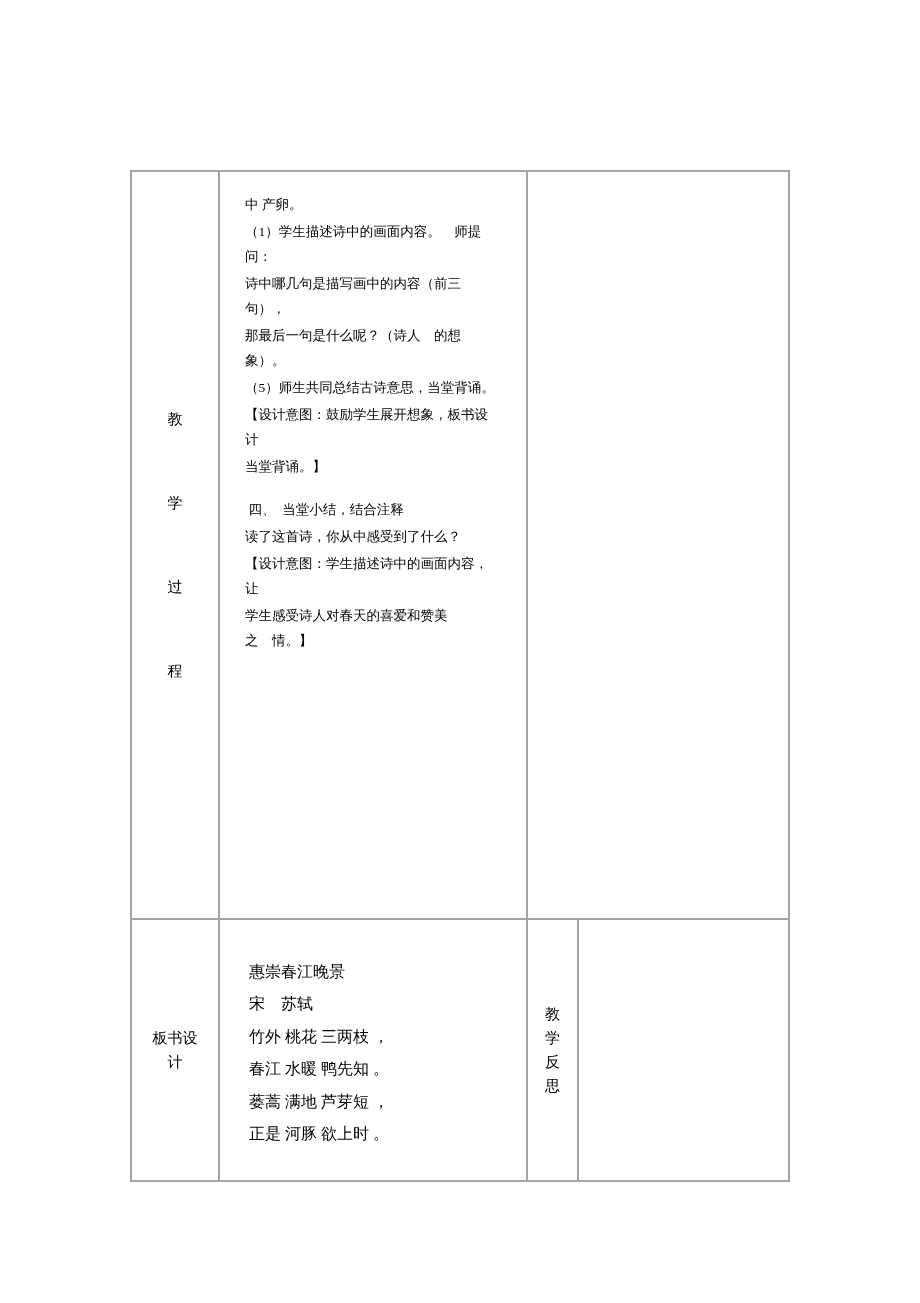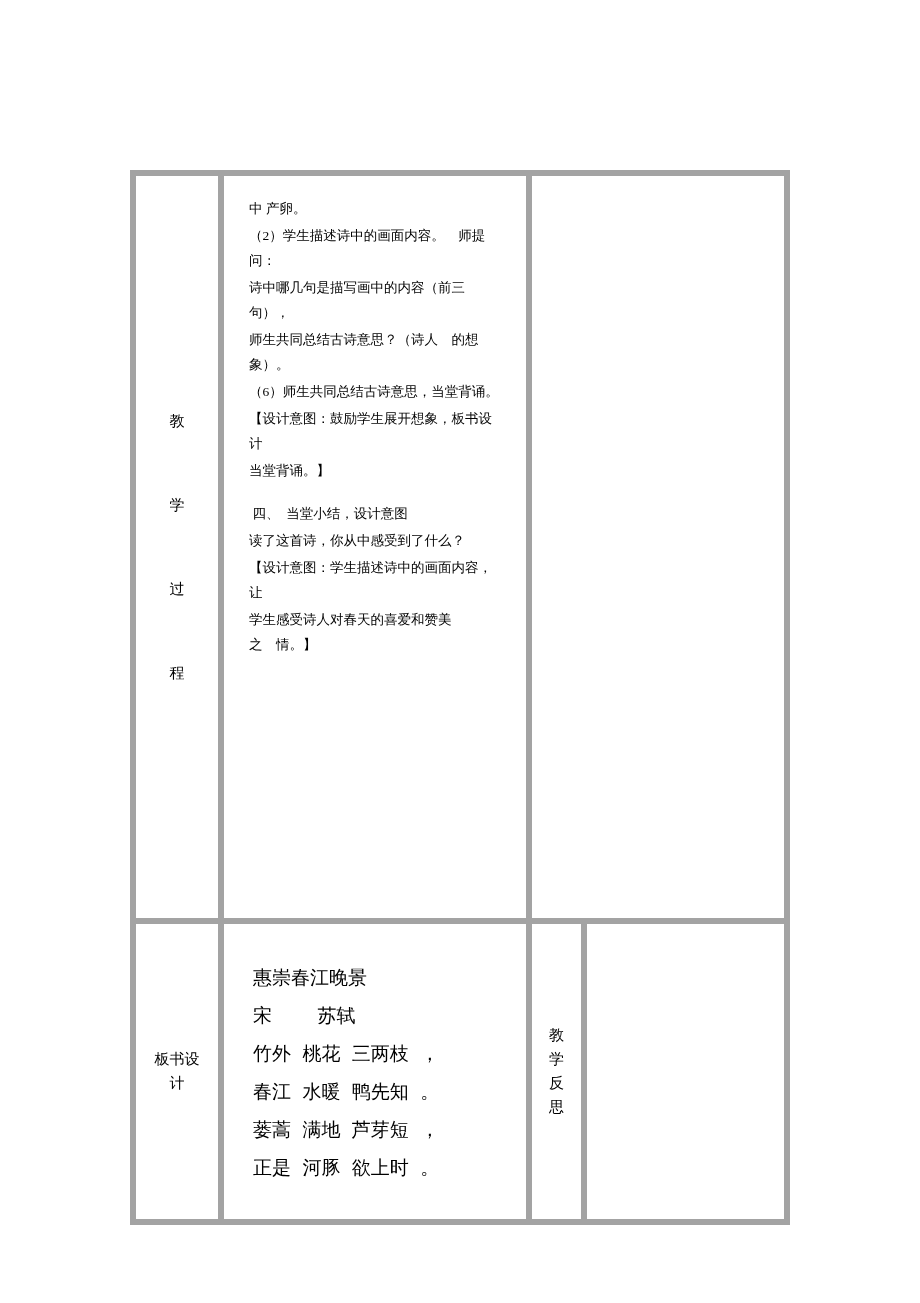--- a/index.html
+++ b/index.html
@@ -17,21 +17,21 @@
       position: relative;
     }
     .page-container {
       padding: 170px 130px 150px 130px;
     }
     .main-table {
       border-collapse: collapse;
       width: 100%;
     }
     .main-table td {
-      border: 6px solid #a3a3a3;
+      border: 2px solid #a3a3a3;
       vertical-align: middle;
       padding: 17px;
     }
     .row-top td {
       vertical-align: top;
     }
     .label-cell {
       width: 88px;
       text-align: center;
       font-size: 15px;
@@ -73,22 +73,21 @@
     }
     .row-process .label-cell {
       vertical-align: middle;
     }
     .row-board {
       height: 212px;
     }
     .board-content {
       padding: 20px 10px 12px 12px;
       line-height: 1.9;
-      font-size: 19px;
-      font-family: Liberation Mono, monospace;
+      font-size: 16px;
     }
     .para {
       margin-bottom: 2px;
     }
     .spacer {
       height: 16px;
     }
   </style>
 </head>
 <body>
@@ -104,40 +103,40 @@
           <span>过</span>
           <span>程</span>
         </div>
       </td>
       <td class="content-cell" style="vertical-align:top;">
         <div class="content-inner">
           <div class="para">
             <span>中 产卵。</span>
           </div>
           <div class="para">
-            <span>（2）学生描述诗中的画面内容。</span>&nbsp;&nbsp;&nbsp;&nbsp;<span>师提问：</span>
+            <span>（1）学生描述诗中的画面内容。</span>&nbsp;&nbsp;&nbsp;&nbsp;<span>师提问：</span>
           </div>
           <div class="para">
             <span>诗中哪几句是描写画中的内容（前三句），</span>
           </div>
           <div class="para">
-            <span>师生共同总结古诗意思？（诗人</span>&nbsp;&nbsp;&nbsp;&nbsp;<span>的想象）。</span>
+            <span>那最后一句是什么呢？（诗人</span>&nbsp;&nbsp;&nbsp;&nbsp;<span>的想象）。</span>
           </div>
           <div class="para">
-            <span>（6）师生共同总结古诗意思，当堂背诵。</span>
+            <span>（5）师生共同总结古诗意思，当堂背诵。</span>
           </div>
           <div class="para">
             <span>【设计意图：鼓励学生展开想象，板书设计</span>
           </div>
           <div class="para">
             <span>当堂背诵。】</span>
           </div>
           <div class="spacer"></div>
           <div class="para">
-            &nbsp;<span>四、</span>&nbsp;&nbsp;<span>当堂小结，设计意图</span>
+            &nbsp;<span>四、</span>&nbsp;&nbsp;<span>当堂小结，结合注释</span>
           </div>
           <div class="para">
             <span>读了这首诗，你从中感受到了什么？</span>
           </div>
           <div class="para">
             <span>【设计意图：学生描述诗中的画面内容，让</span>
           </div>
           <div class="para">
             <span>学生感受诗人对春天的喜爱和赞美之</span>&nbsp;&nbsp;&nbsp;&nbsp;<span>情。】</span>
           </div>

